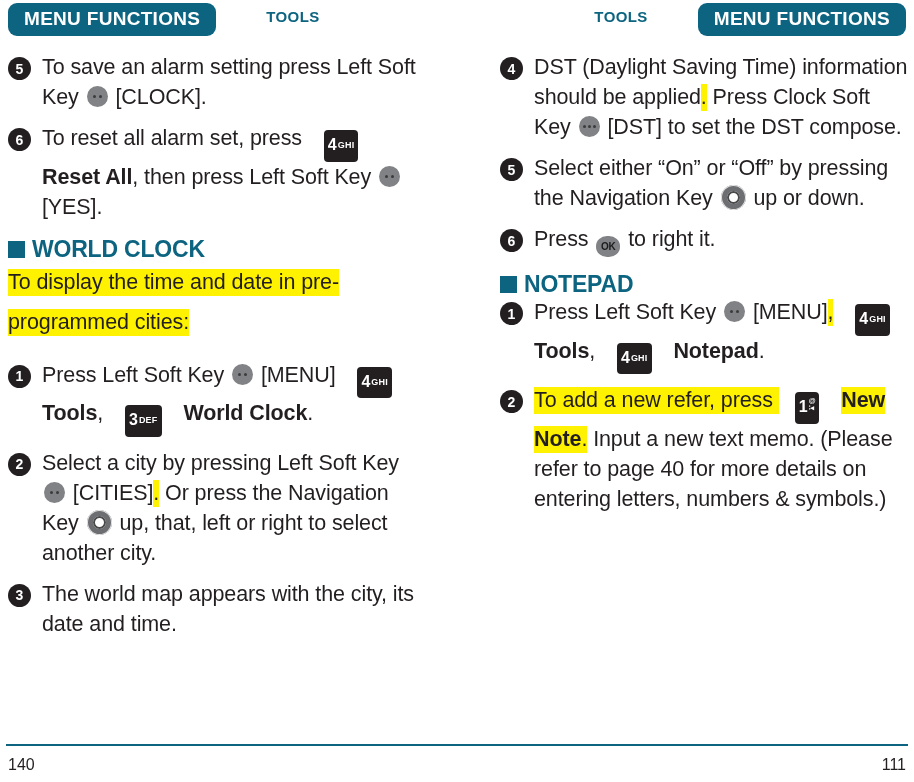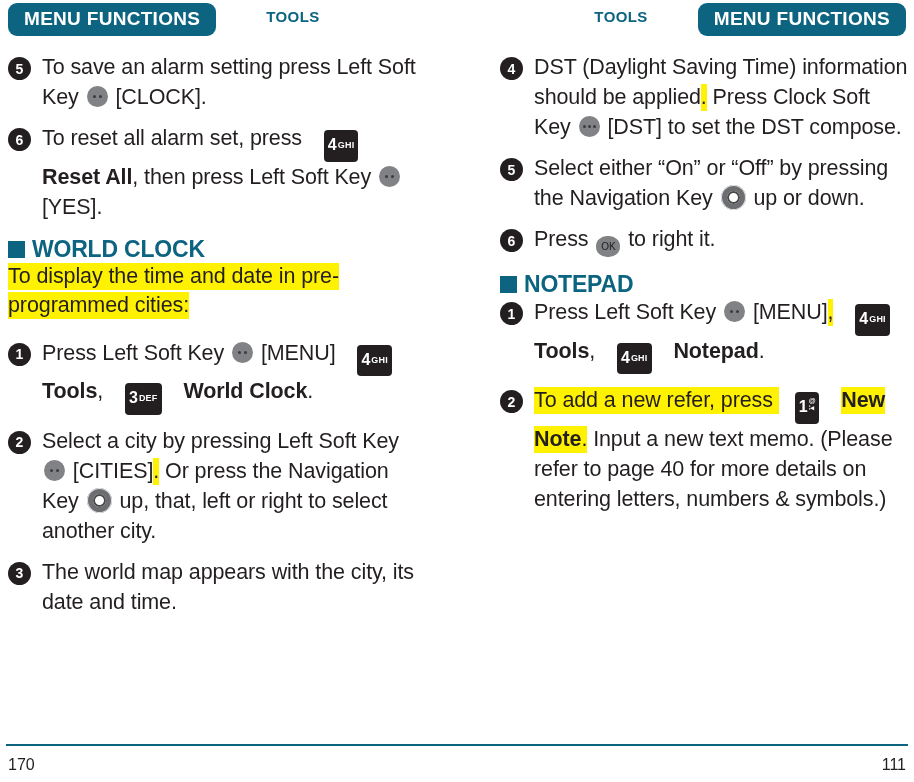--- a/index.html
+++ b/index.html
@@ -107,21 +107,21 @@
   }
   .section-title {
     color: #0c6481;
     font-weight: bold;
     font-size: 23px;
     letter-spacing: -0.2px;
     line-height: 1;
   }
   .section-intro {
     font-size: 21.5px;
-    line-height: 29px;
+    line-height: 40px;
     letter-spacing: -0.1px;
     margin-bottom: 14px;
   }
   .section-intro.spaced { margin-bottom: 18px; }
 
   
   b, .bold { font-weight: bold; }
   .hl {
     background: #fff200;
     box-decoration-break: clone;
@@ -156,21 +156,21 @@
 
   .okkey {
     display: inline-block;
     vertical-align: -4px;
     width: 24px;
     height: 21px;
     border-radius: 11px/10px;
     background: #808285;
     color: #1c1c1c;
     font-size: 10px;
-    font-weight: normal;
+    font-weight: bold;
     letter-spacing: -0.2px;
     text-align: center;
     line-height: 21px;
     margin: 0 2px;
   }
 
   .navkey {
     display: inline-block;
     vertical-align: -5px;
     width: 25px;
@@ -319,16 +319,16 @@
           <div class="step-body"><span>Press Left Soft Key </span><span class="softkey k2"><i></i><i></i></span><span> [MENU]</span><span class="hl">,</span><span> </span><span class="numkey"><span class="d">4</span><span class="l">GHI</span></span><span> </span><span class="bold">Tools</span><span>, </span><span class="numkey"><span class="d">4</span><span class="l">GHI</span></span><span> </span><span class="bold">Notepad</span><span>.</span></div>
         </div>
         <div class="step">
           <div class="bullet">2</div>
           <div class="step-body"><span class="hl">To add a new refer, press </span><span class="numkey k1"><span class="d">1</span><span class="stack"><div>@</div><div>∶◂</div></span></span><span> </span><span class="bold hl">New Note</span><span class="hl">.</span><span> Input a new text memo. (Please refer to page 40 for more details on entering letters, numbers &amp; symbols.)</span></div>
         </div>
       </div>
   </div>
 
   <div class="rule"></div>
-  <div class="pg pg-left">170</div>
+  <div class="pg pg-left">140</div>
   <div class="pg pg-right">111</div>
 
 </div>
 
 </body></html>

